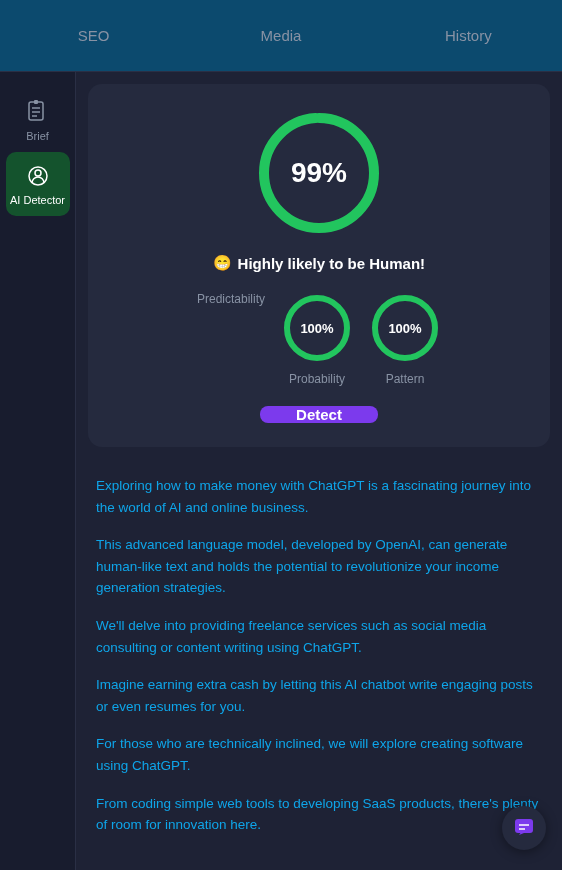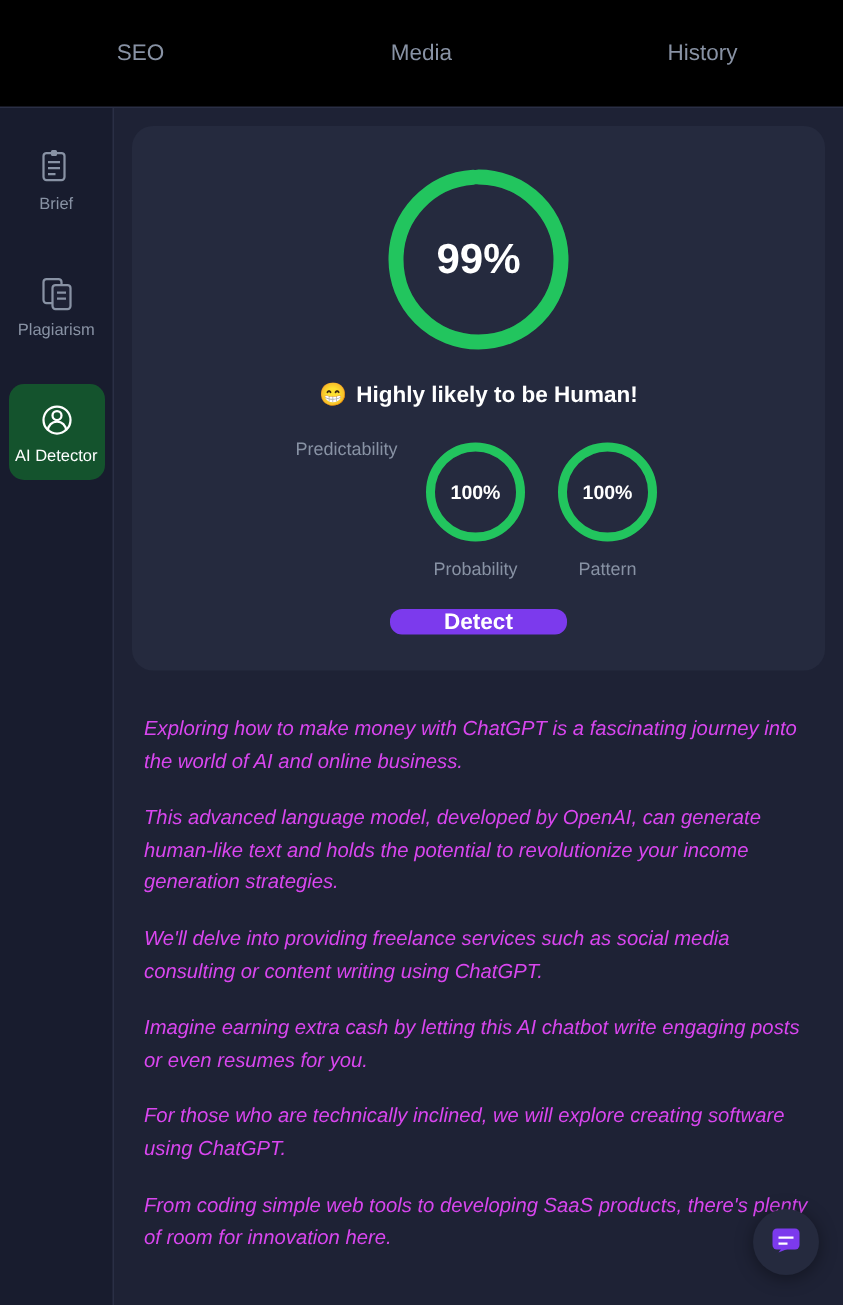--- a/index.html
+++ b/index.html
@@ -11,21 +11,21 @@
       color: #fff;
       overflow: hidden;
       position: relative;
     }
 
     
     .top-nav {
       display: flex;
       align-items: center;
       height: 72px;
-      background: #000000;
+      background: #0c4a6e;
       border-bottom: 1px solid #2a2f45;
     }
     .top-nav-item {
       flex: 1;
       display: flex;
       align-items: center;
       justify-content: center;
       height: 100%;
       font-size: 15px;
       color: #8892a4;
@@ -54,21 +54,21 @@
     }
 
     
     .sidebar {
       width: 76px;
       background: #181c2e;
       display: flex;
       flex-direction: column;
       align-items: center;
       padding-top: 16px;
-      gap: 20px;
+      gap: 0;
       border-right: 1px solid #2a2f45;
     }
     .sidebar-item {
       display: flex;
       flex-direction: column;
       align-items: center;
       justify-content: center;
       width: 64px;
       padding: 10px 4px;
       border-radius: 10px;
@@ -216,23 +216,22 @@
       cursor: pointer;
     }
 
     
     .text-content {
       padding: 16px 20px;
     }
     .text-paragraph {
       font-size: 13.5px;
       line-height: 1.6;
-      color: #d946ef;
+      color: #0ea5e9;
       margin-bottom: 16px;
-      font-style: italic;
     }
 
     
     .content::-webkit-scrollbar { width: 4px; }
     .content::-webkit-scrollbar-track { background: transparent; }
     .content::-webkit-scrollbar-thumb { background: #3a4060; border-radius: 2px; }
 
     
     .chat-bubble {
       position: fixed;
@@ -278,31 +277,20 @@
           <rect x="9" y="1" width="4" height="4" rx="1" fill="#8892a4"></rect>
           <line x1="7" y1="9" x2="15" y2="9" stroke="#8892a4" stroke-width="1.5"></line>
           <line x1="7" y1="13" x2="15" y2="13" stroke="#8892a4" stroke-width="1.5"></line>
           <line x1="7" y1="17" x2="12" y2="17" stroke="#8892a4" stroke-width="1.5"></line>
         </svg>
       </div>
       <span class="sidebar-label">Brief</span>
     </div>
 
 
-    <div class="sidebar-item">
-      <div class="sidebar-icon">
-        <svg width="26" height="26" viewBox="0 0 26 26" fill="none">
-          <rect x="4" y="3" width="12" height="16" rx="2" stroke="#8892a4" stroke-width="1.5" fill="none"></rect>
-          <rect x="10" y="7" width="12" height="16" rx="2" stroke="#8892a4" stroke-width="1.5" fill="#1e2235"></rect>
-          <line x1="13" y1="12" x2="19" y2="12" stroke="#8892a4" stroke-width="1.5"></line>
-          <line x1="13" y1="16" x2="19" y2="16" stroke="#8892a4" stroke-width="1.5"></line>
-        </svg>
-      </div>
-      <span class="sidebar-label">Plagiarism</span>
-    </div>
 
     <div class="sidebar-item active">
       <div class="sidebar-icon">
         <svg width="26" height="26" viewBox="0 0 26 26" fill="none">
           <circle cx="13" cy="13" r="9" stroke="#fff" stroke-width="1.5" fill="none"></circle>
           <circle cx="13" cy="10" r="3" stroke="#fff" stroke-width="1.5" fill="none"></circle>
           <path d="M7 20c0-3.3 2.7-6 6-6s6 2.7 6 6" stroke="#fff" stroke-width="1.5" fill="none"></path>
         </svg>
       </div>
       <span class="sidebar-label" style="color:#fff;">AI Detector</span>

